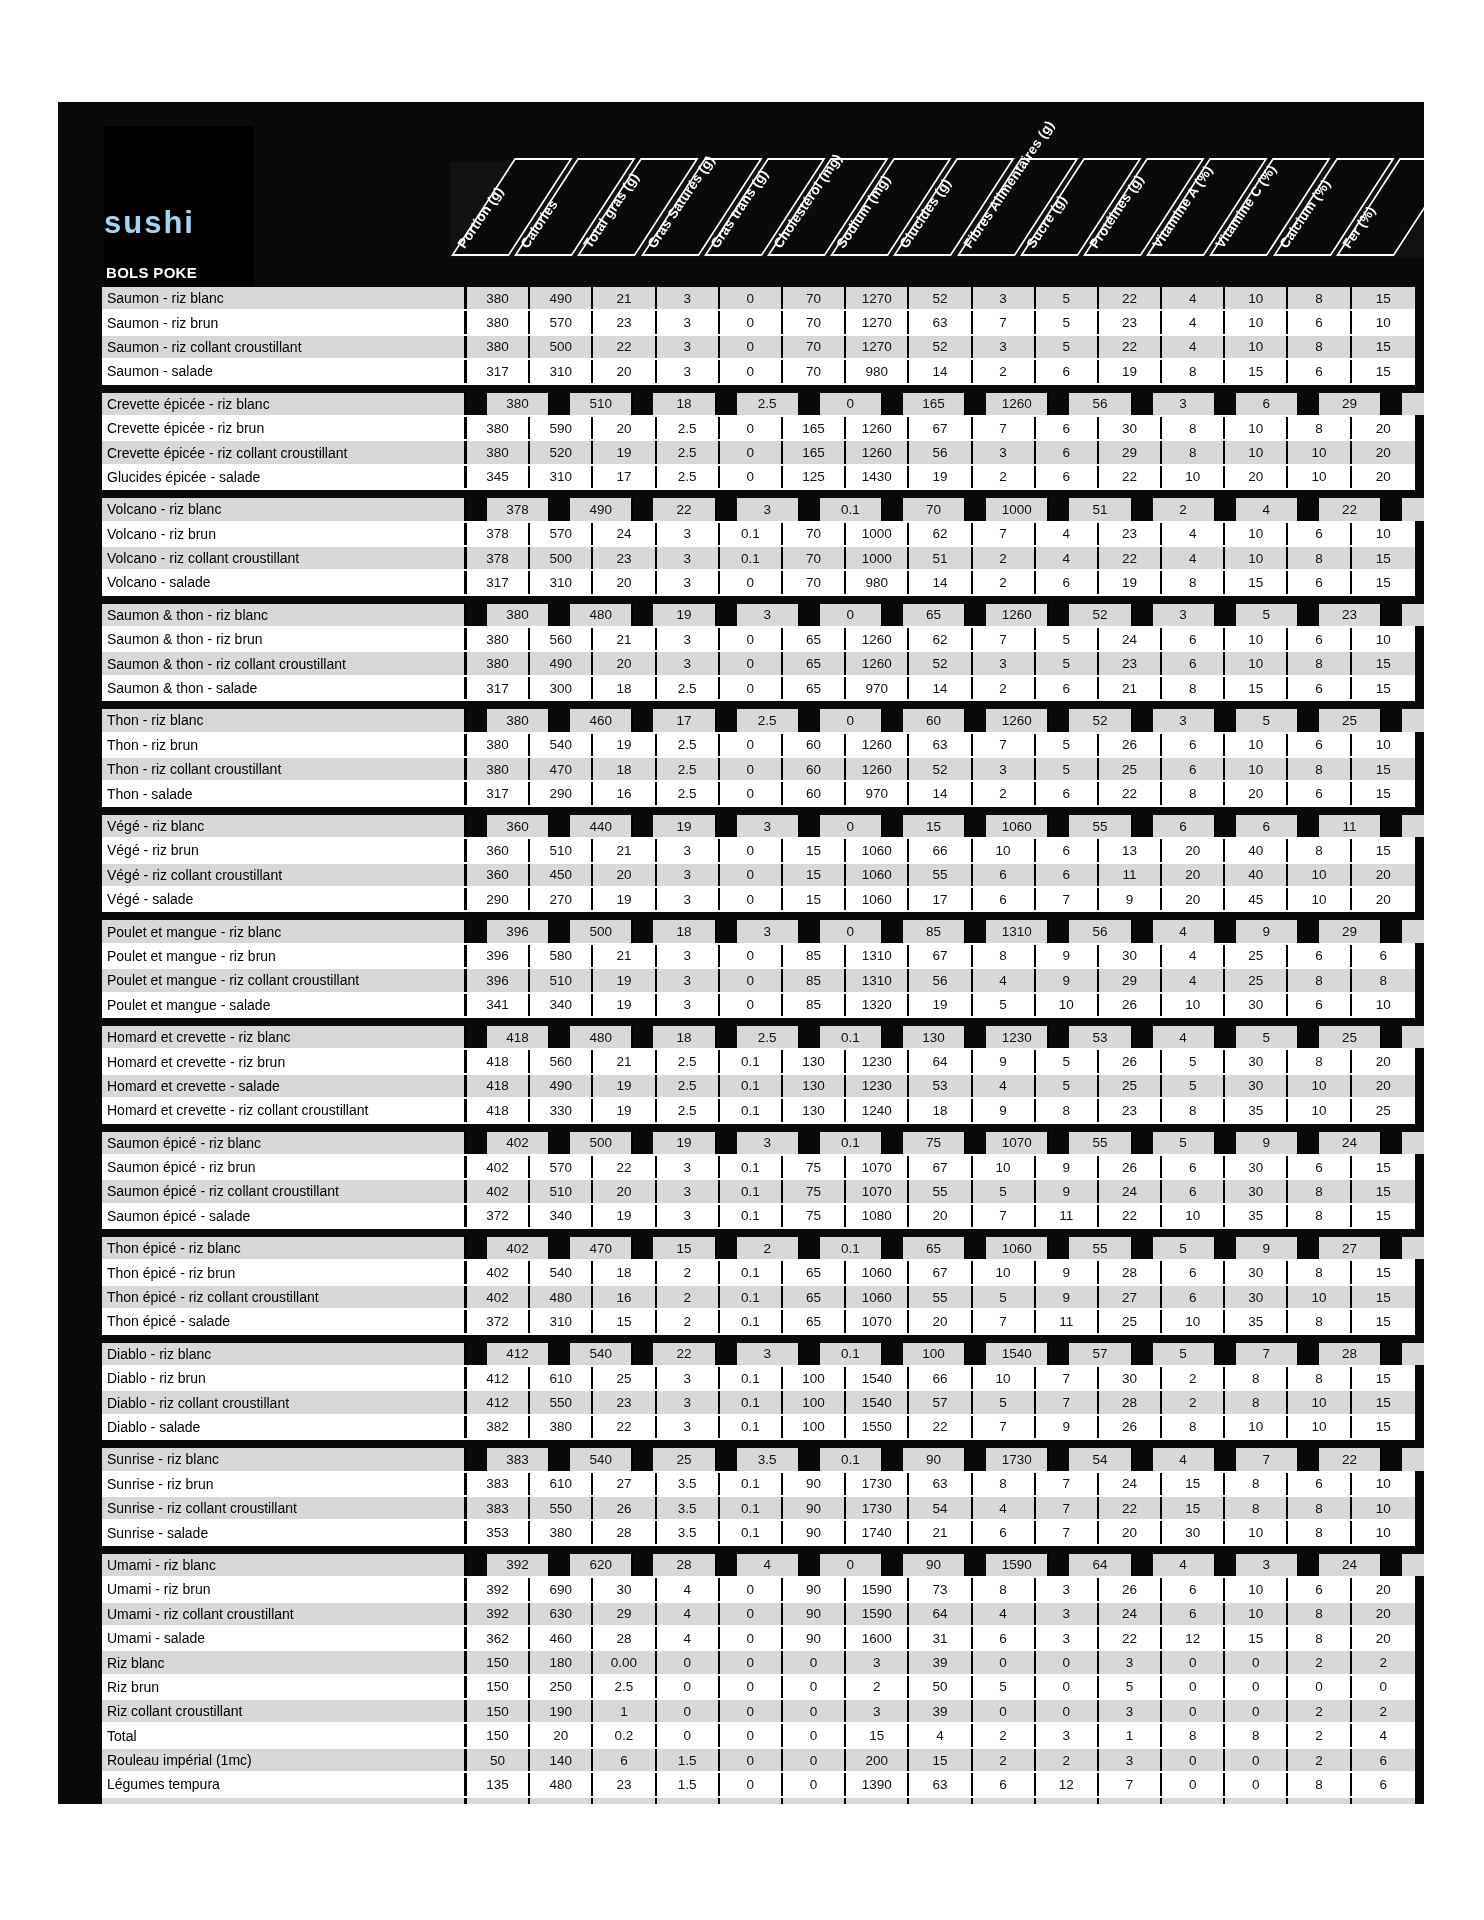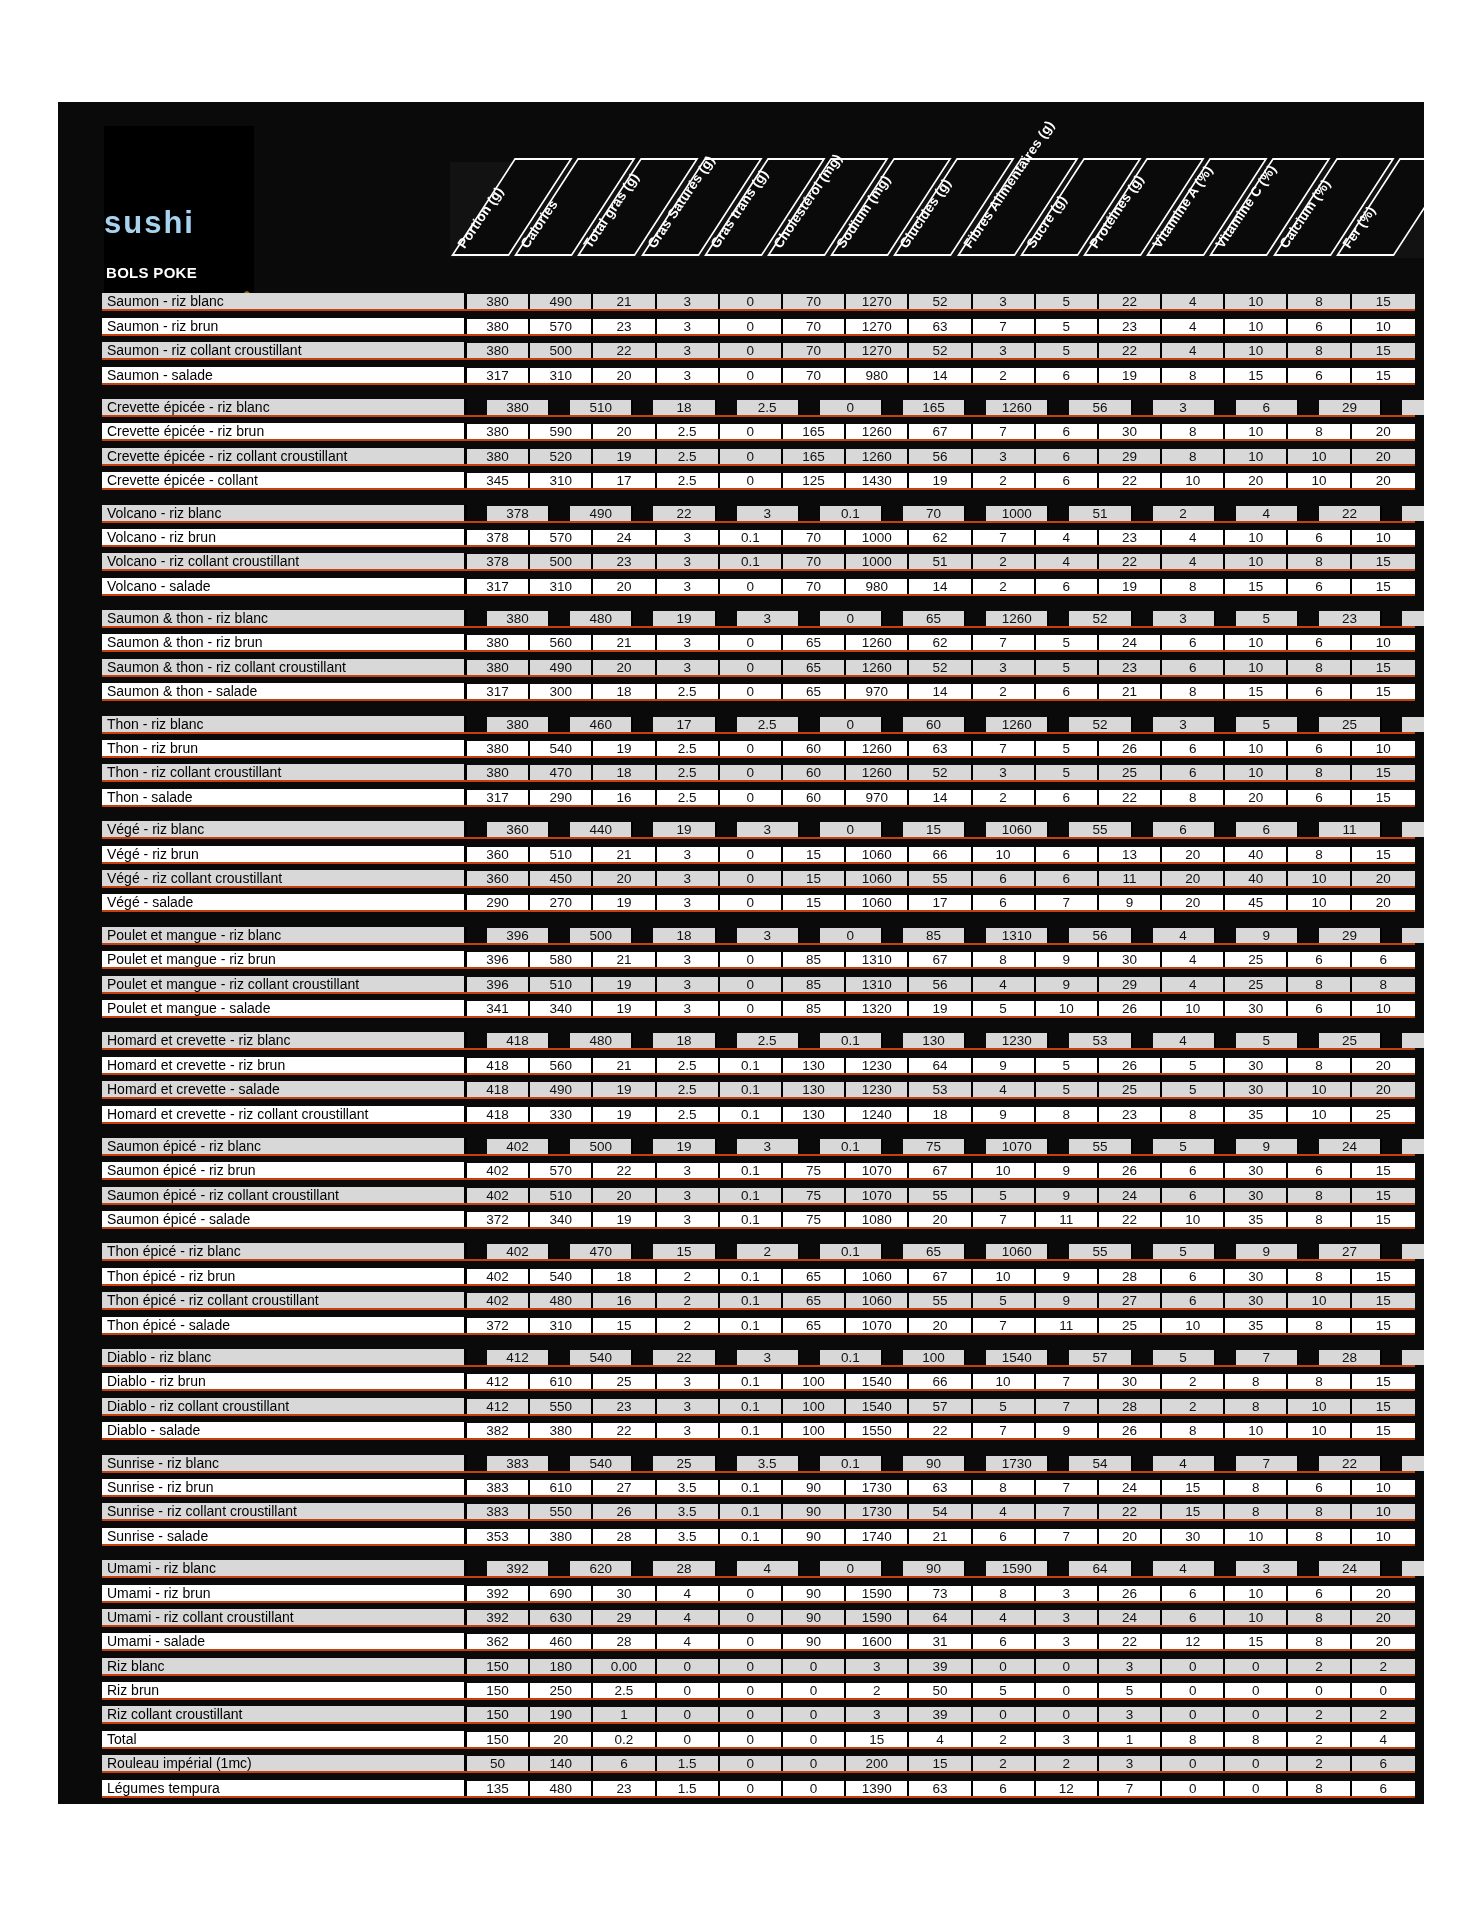--- a/index.html
+++ b/index.html
@@ -13,21 +13,21 @@
   .brand2{color:#eab308;font-size:17px;font-weight:bold;letter-spacing:2px;align-self:flex-end;margin-right:22px;line-height:16px;}
   .brand2 sup{font-size:9px;}
   
   .diag-headers{position:absolute;left:27px;top:0;width:1313px;height:156px;}
   .diag-cell{position:absolute;bottom:2px;height:98px;width:63px;}
   .para{position:absolute;left:1px;bottom:0;width:58px;height:98px;border:2px solid #ffffff;background:#0a0a0a;transform:skewX(-33deg);transform-origin:0 100%;box-sizing:border-box;}
   .diag-label{position:absolute;left:17px;bottom:5px;transform:rotate(-56deg);transform-origin:0 100%;white-space:nowrap;color:#ffffff;font-size:13.5px;font-weight:bold;letter-spacing:.2px;}
   
   .table-wrap{position:absolute;left:44px;top:156px;width:1313px;display:flex;flex-direction:column;}
   .section-row{height:29px;display:flex;align-items:center;color:#ffffff;font-weight:bold;font-size:15px;letter-spacing:.3px;padding-left:4px;flex:none;box-sizing:border-box;}
-  .row{display:flex;height:24.4px;flex:none;border-bottom:2px solid #c2410c;box-sizing:border-box;align-items:flex-end;}
+  .row{display:flex;height:24.4px;flex:none;border-bottom:2px solid #ffffff;box-sizing:border-box;}
   .row.group-start{margin-top:8px;gap:20px;}
   .cell{box-sizing:border-box;display:flex;align-items:center;overflow:hidden;}
   .name-cell{width:365px;padding-left:5px;border-right:3px solid #000;font-size:14px;color:#000;flex:none;}
   .val-cell{width:63.2px;justify-content:center;border-right:2px solid #000;font-size:13.5px;color:#111;flex:none;}
   .val-cell:last-child{border-right:none;}
   .row.odd .cell{background:#d8d8d8;}
   .row.even .cell{background:#ffffff;}
 </style>
 </head>
 <body>
@@ -231,21 +231,21 @@
         <div class="cell val-cell">56</div>
         <div class="cell val-cell">3</div>
         <div class="cell val-cell">6</div>
         <div class="cell val-cell">29</div>
         <div class="cell val-cell">8</div>
         <div class="cell val-cell">10</div>
         <div class="cell val-cell">10</div>
         <div class="cell val-cell">20</div>
       </div>
       <div class="row even">
-        <div class="cell name-cell">Crevette épicée - collant</div>
+        <div class="cell name-cell">Glucides épicée - salade</div>
         <div class="cell val-cell">345</div>
         <div class="cell val-cell">310</div>
         <div class="cell val-cell">17</div>
         <div class="cell val-cell">2.5</div>
         <div class="cell val-cell">0</div>
         <div class="cell val-cell">125</div>
         <div class="cell val-cell">1430</div>
         <div class="cell val-cell">19</div>
         <div class="cell val-cell">2</div>
         <div class="cell val-cell">6</div>

